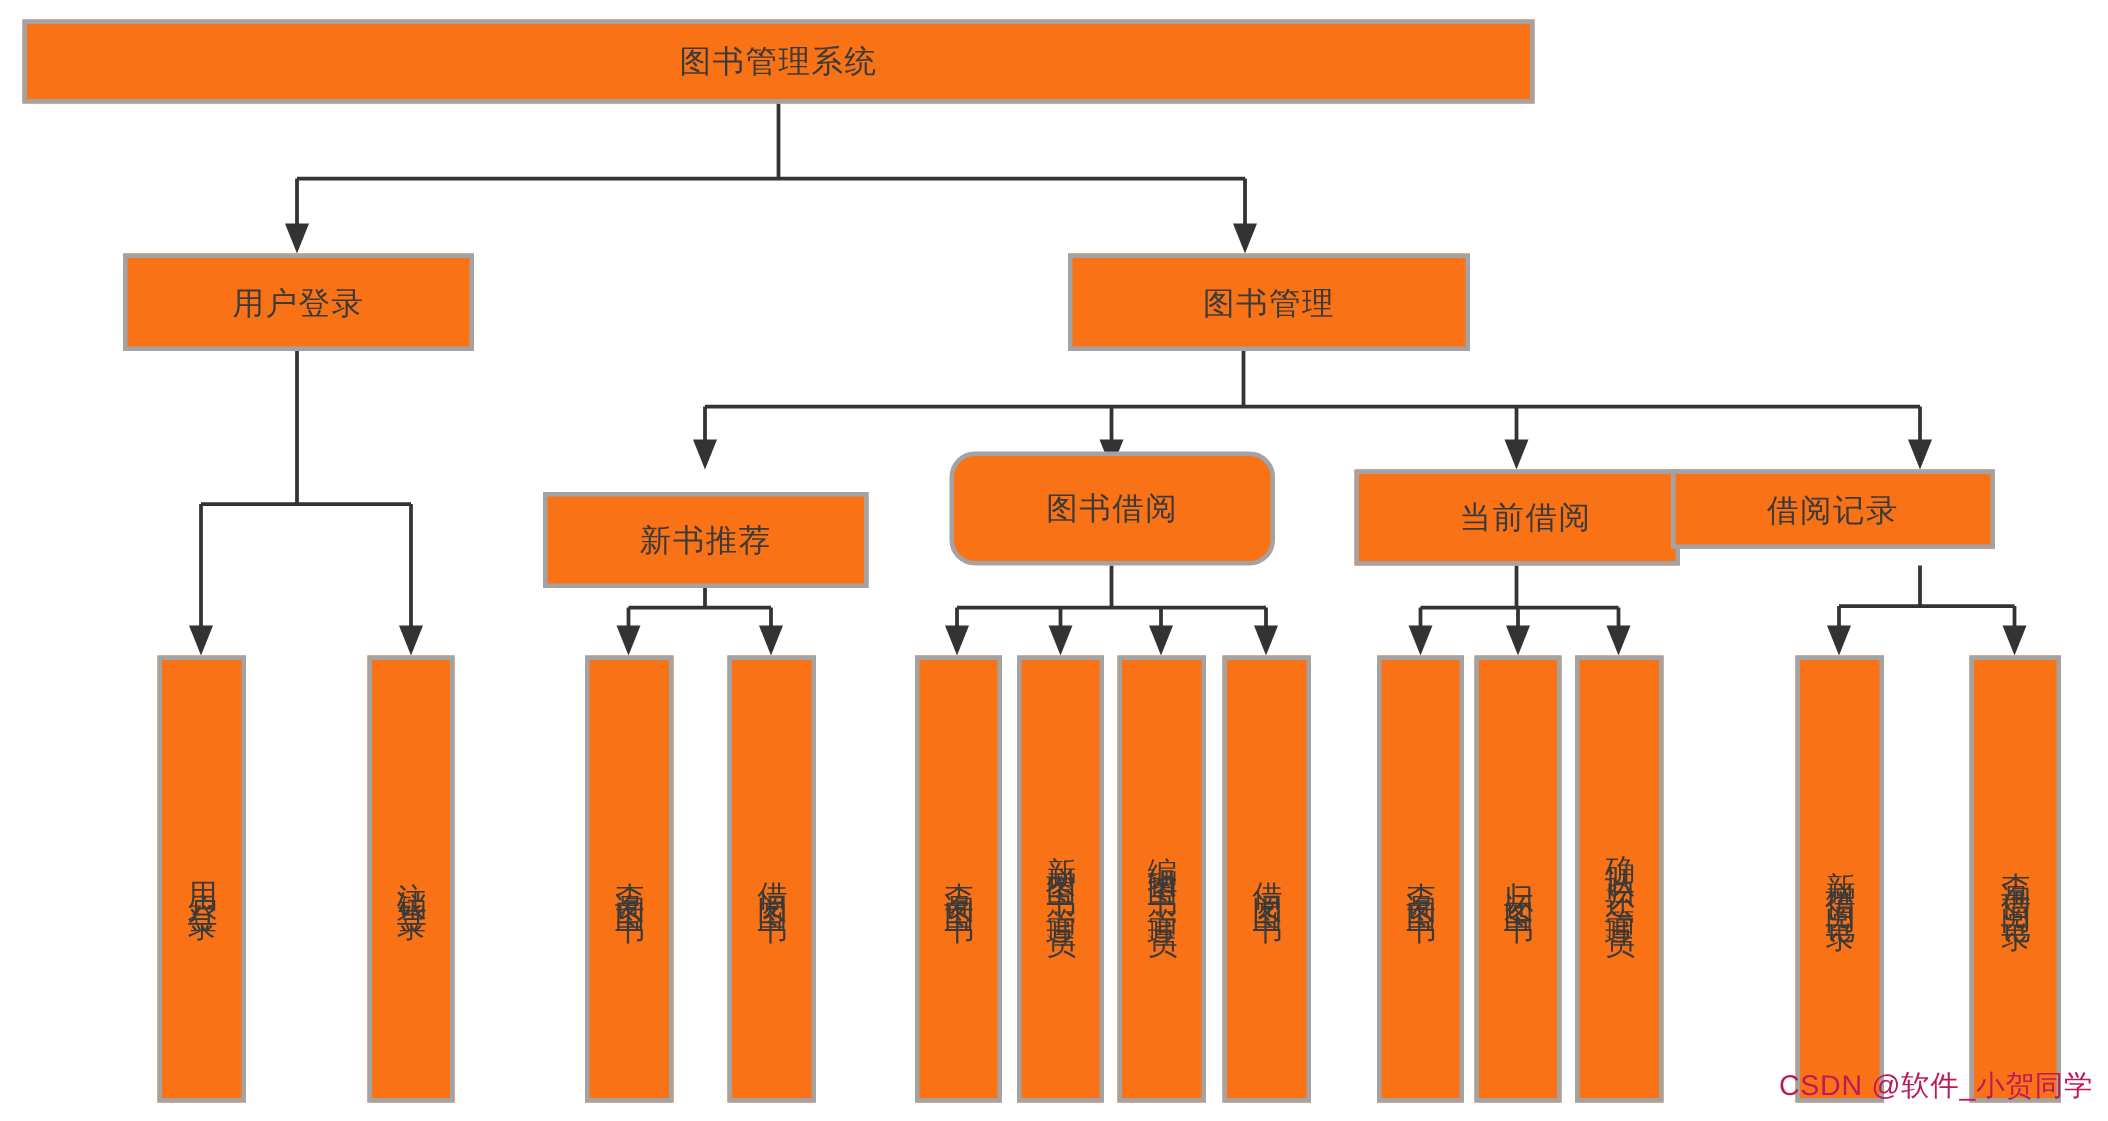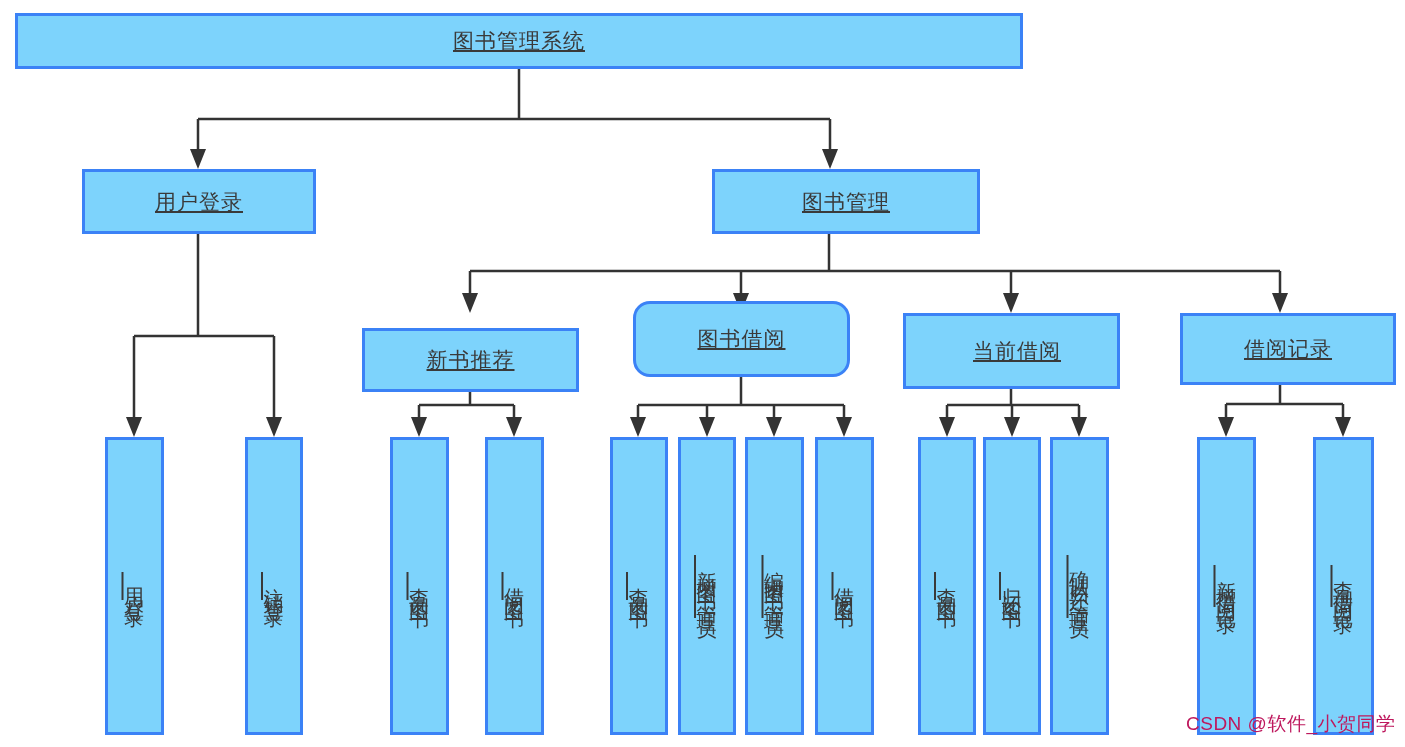--- a/index.html
+++ b/index.html
@@ -8,48 +8,47 @@
     width: 1405px;
     height: 747px;
     background: #ffffff;
     font-family: "Liberation Sans", sans-serif;
     overflow: hidden;
   }
   svg.wires { position: absolute; left: 0; top: 0; width: 1405px; height: 747px; }
   .node {
     position: absolute;
     box-sizing: border-box;
-    border: 3px solid #3b82f6;
-    background: #7dd3fc;
+    border: 3px solid #a3a3a3;
+    background: #f97316;
     display: flex;
     align-items: center;
     justify-content: center;
     color: #3a3a3a;
-    text-decoration: underline;
   }
   .hbox { font-size: 21px; letter-spacing: 1px; }
   .vbox span {
     writing-mode: vertical-rl;
     text-orientation: mixed;
     font-size: 20px;
     letter-spacing: 7px;
     color: #3a3a3a;
     line-height: 1;
     white-space: nowrap;
   }
   
   #n-root      { left: 15px;  top: 13px;  width: 1008px; height: 56px; }
   
   #n-login     { left: 82px;  top: 169px; width: 234px;  height: 65px; }
   #n-mgmt      { left: 712px; top: 169px; width: 268px;  height: 65px; }
   
   #n-newbook   { left: 362px;  top: 313px; width: 217px; height: 64px; margin-top: 15px; }
   #n-borrow    { left: 633px;  top: 301px; width: 217px; height: 76px; border-radius: 17px; }
-  #n-current   { left: 903px;  top: 313px; width: 217px; height: 76px; padding-left: 11px; }
-  #n-record    { left: 1180px; top: 313px; width: 216px; height: 72px; }
+  #n-current   { left: 903px;  top: 313px; width: 217px; height: 64px; padding-left: 11px; }
+  #n-record    { left: 1114px; top: 313px; width: 216px; height: 53px; }
   
   .vbox { top: 437px; height: 298px; }
   #l-1  { left: 105px;  width: 59px; }
   #l-2  { left: 245px;  width: 58px; }
   #l-3  { left: 390px;  width: 59px; }
   #l-4  { left: 485px;  width: 59px; }
   #l-5  { left: 610px;  width: 58px; }
   #l-6  { left: 678px;  width: 58px; }
   #l-7  { left: 745px;  width: 59px; }
   #l-8  { left: 815px;  width: 59px; }

